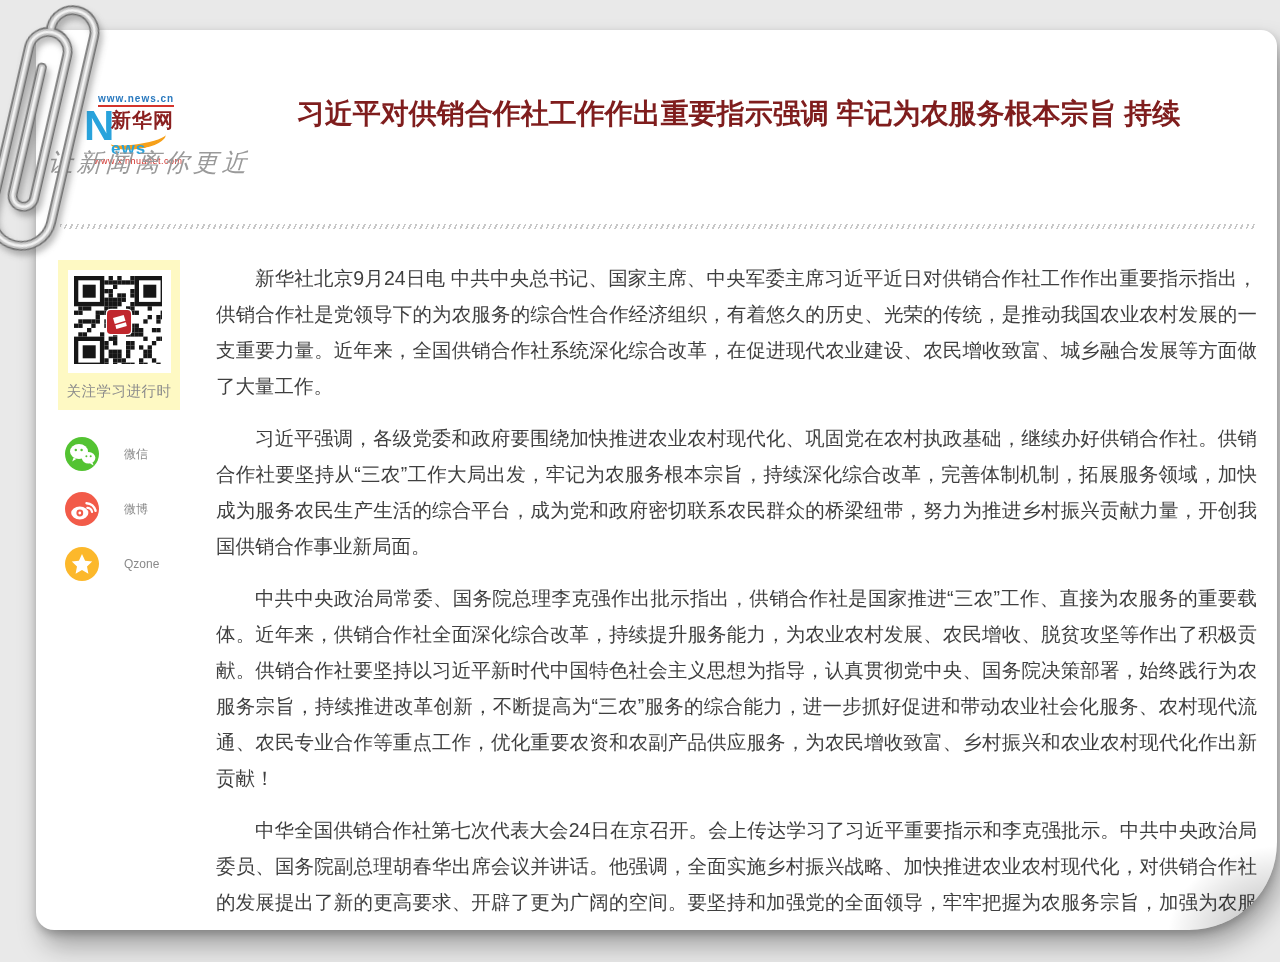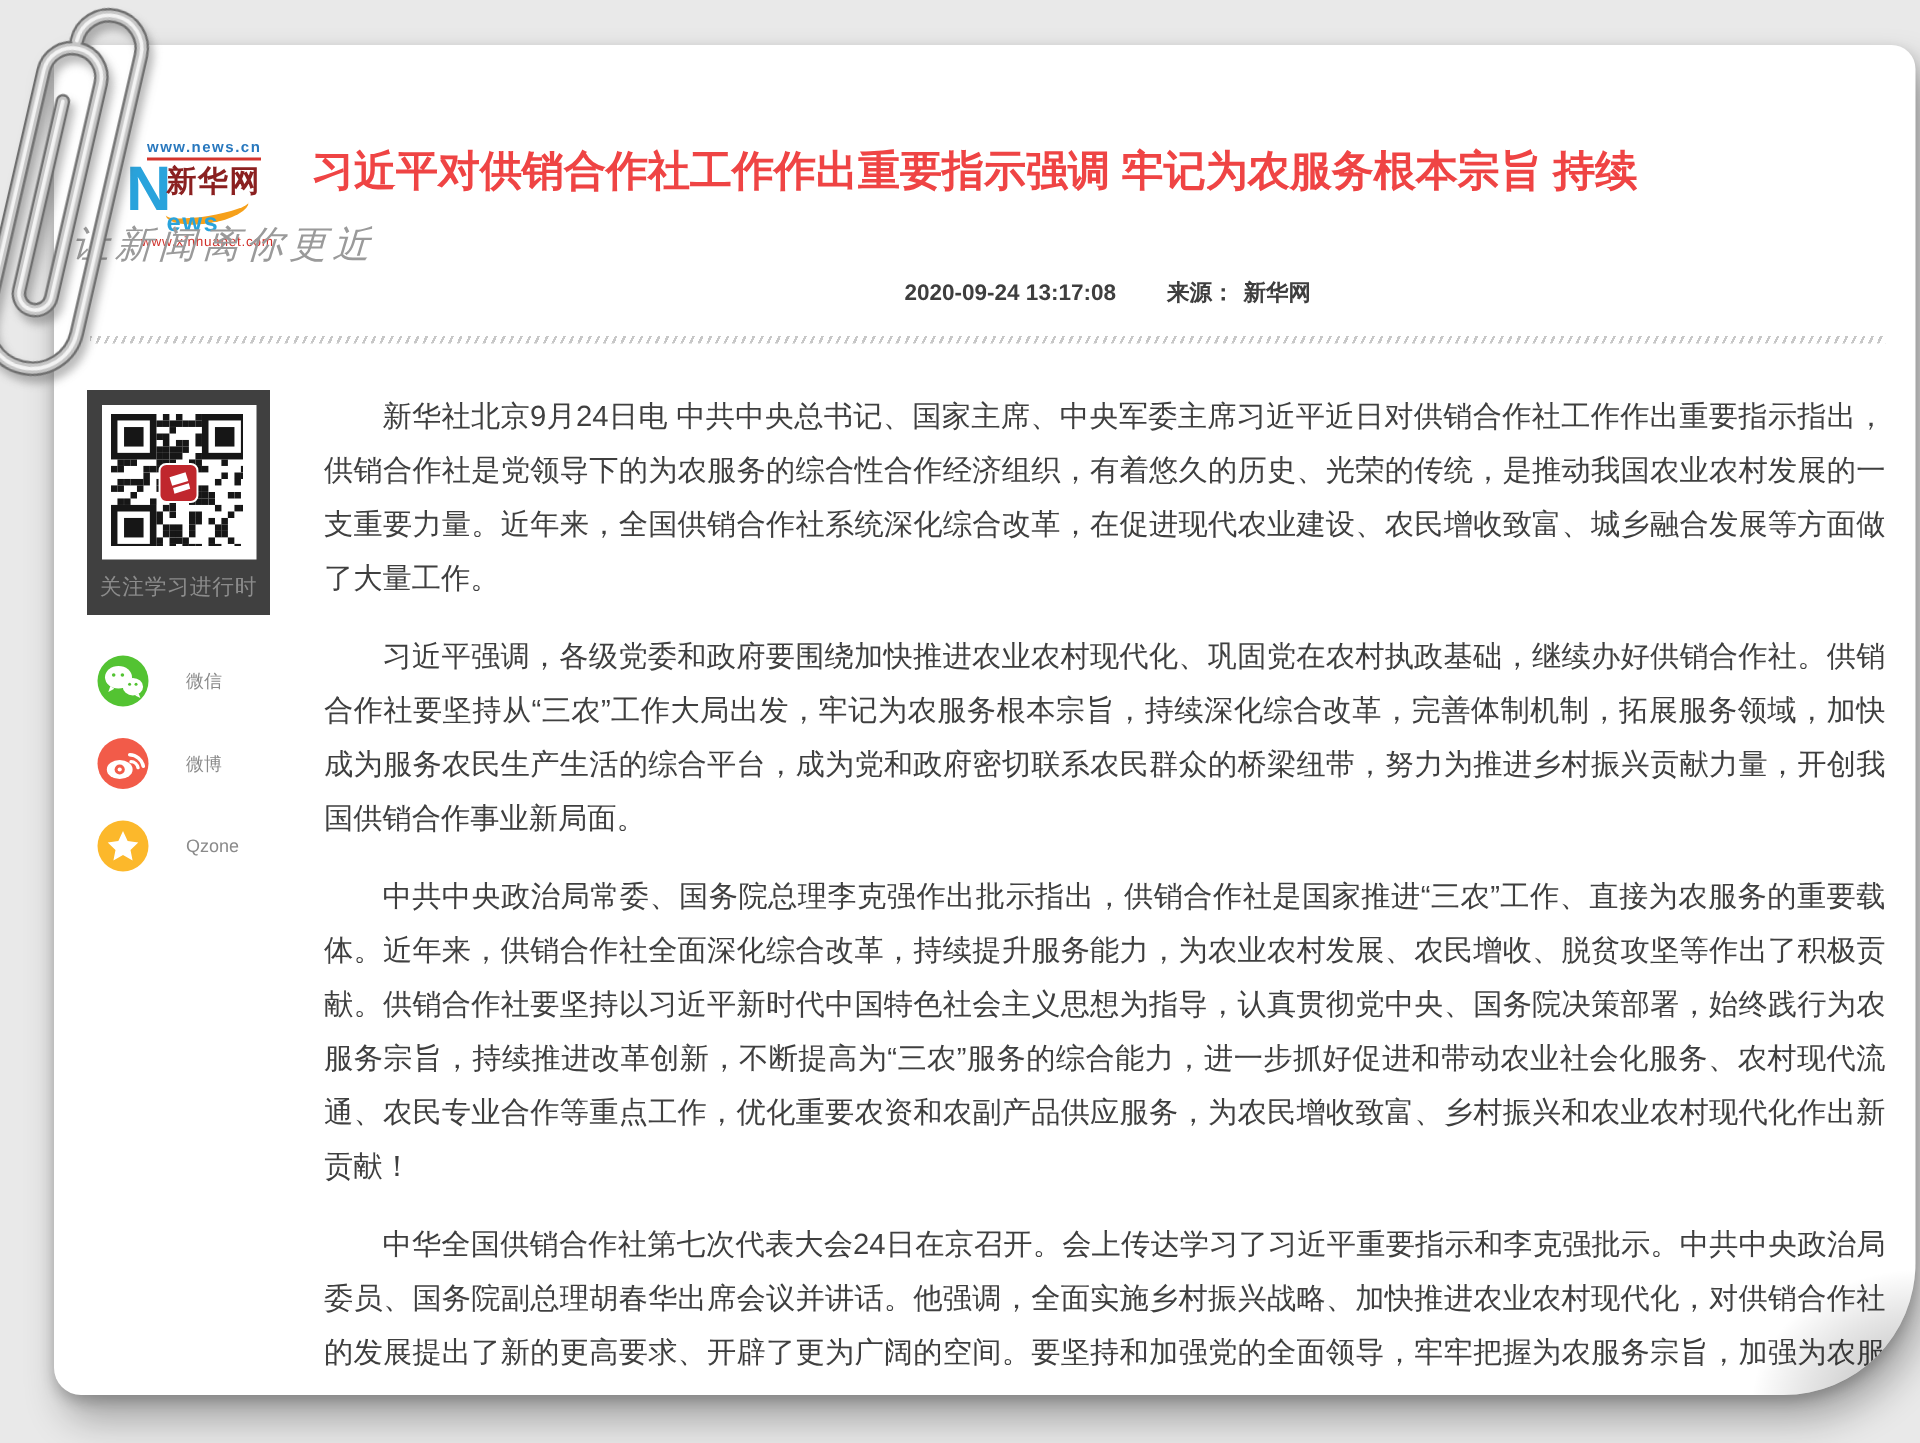--- a/index.html
+++ b/index.html
@@ -38,37 +38,37 @@
   .logo-ews{position:absolute;left:27px;top:32px;font-size:17px;font-weight:900;color:#29a3dc;letter-spacing:1px;}
   .logo-bottom{font-size:9px;color:#d0302a;margin-top:3px;margin-left:10px;letter-spacing:.5px;}
   .slogan{
     position:absolute;left:12px;top:116px;width:230px;
     font-family:"DejaVu Serif", serif;font-style:italic;
     font-size:25px;color:#9a9a9a;letter-spacing:4px;white-space:nowrap;
     transform:skewX(-3deg);
   }
   .title{
     position:absolute;left:172px;right:8px;top:62px;margin:0;
-    font-size:28px;line-height:44px;font-weight:bold;color:#ef4444;
+    text-align:center;font-size:28px;line-height:44px;font-weight:bold;color:#7f1d1d;
   }
   .title span{display:block;}
   .meta{
     position:absolute;left:172px;right:8px;top:156px;
     text-align:center;font-size:15px;font-weight:bold;color:#3e3e3e;
   }
   .meta .time{margin-right:34px;}
   .meta .src-name{margin-left:6px;cursor:pointer;}
   .divider{
     position:absolute;left:24px;right:20px;top:194px;height:5px;
     background:repeating-linear-gradient(115deg,#c7c7c7 0 1.6px,transparent 1.6px 5.2px);
   }
   
   .content{position:absolute;left:22px;right:20px;top:230px;bottom:0;display:flex;gap:36px;}
   .sidebar{width:122px;flex:0 0 122px;}
-  .qr-card{width:122px;background:#404040;padding:10px 0 9px;text-align:center;}
+  .qr-card{width:122px;background:#fef9c3;padding:10px 0 9px;text-align:center;}
   .qr{position:relative;width:97px;height:97px;margin:0 auto;background:#fff;padding:3px;}
   .qr svg{display:block;}
   .qr-badge{position:absolute;left:50%;top:50%;transform:translate(-50%,-50%);width:27px;height:27px;}
   .qr-caption{margin-top:9px;font-size:14.5px;color:#8c8c8c;letter-spacing:.5px;}
   .share-list{list-style:none;margin:27px 0 0;padding:0 0 0 7px;}
   .share-list li{display:flex;align-items:center;margin-bottom:21px;cursor:pointer;}
   .share-ic{width:34px;height:34px;border-radius:50%;flex:0 0 34px;}
   .ic-wechat{background:#53c332;}
   .ic-weibo{background:#f25b49;}
   .ic-qzone{background:#fcb82b;}
@@ -93,23 +93,20 @@
       </div>
       <div class="logo-bottom">www.xinhuanet.com</div>
     </div>
 
     <div class="slogan">让新闻离你更近</div>
 
     <h1 class="title">
       <span>习近平对供销合作社工作作出重要指示强调 牢记为农服务根本宗旨 持续</span>
     </h1>
 
-    <div class="meta">
-      <span class="time">2020-09-24 13:17:08</span><span>来源：</span><span class="src-name">新华网</span>
-    </div>
 
     <div class="divider"></div>
   </div>
 
   <div class="content">
 
     <aside class="sidebar">
       <div class="qr-card">
         <div class="qr" id="qr-code">
             <svg width="91" height="91" viewBox="0 0 91 91">

